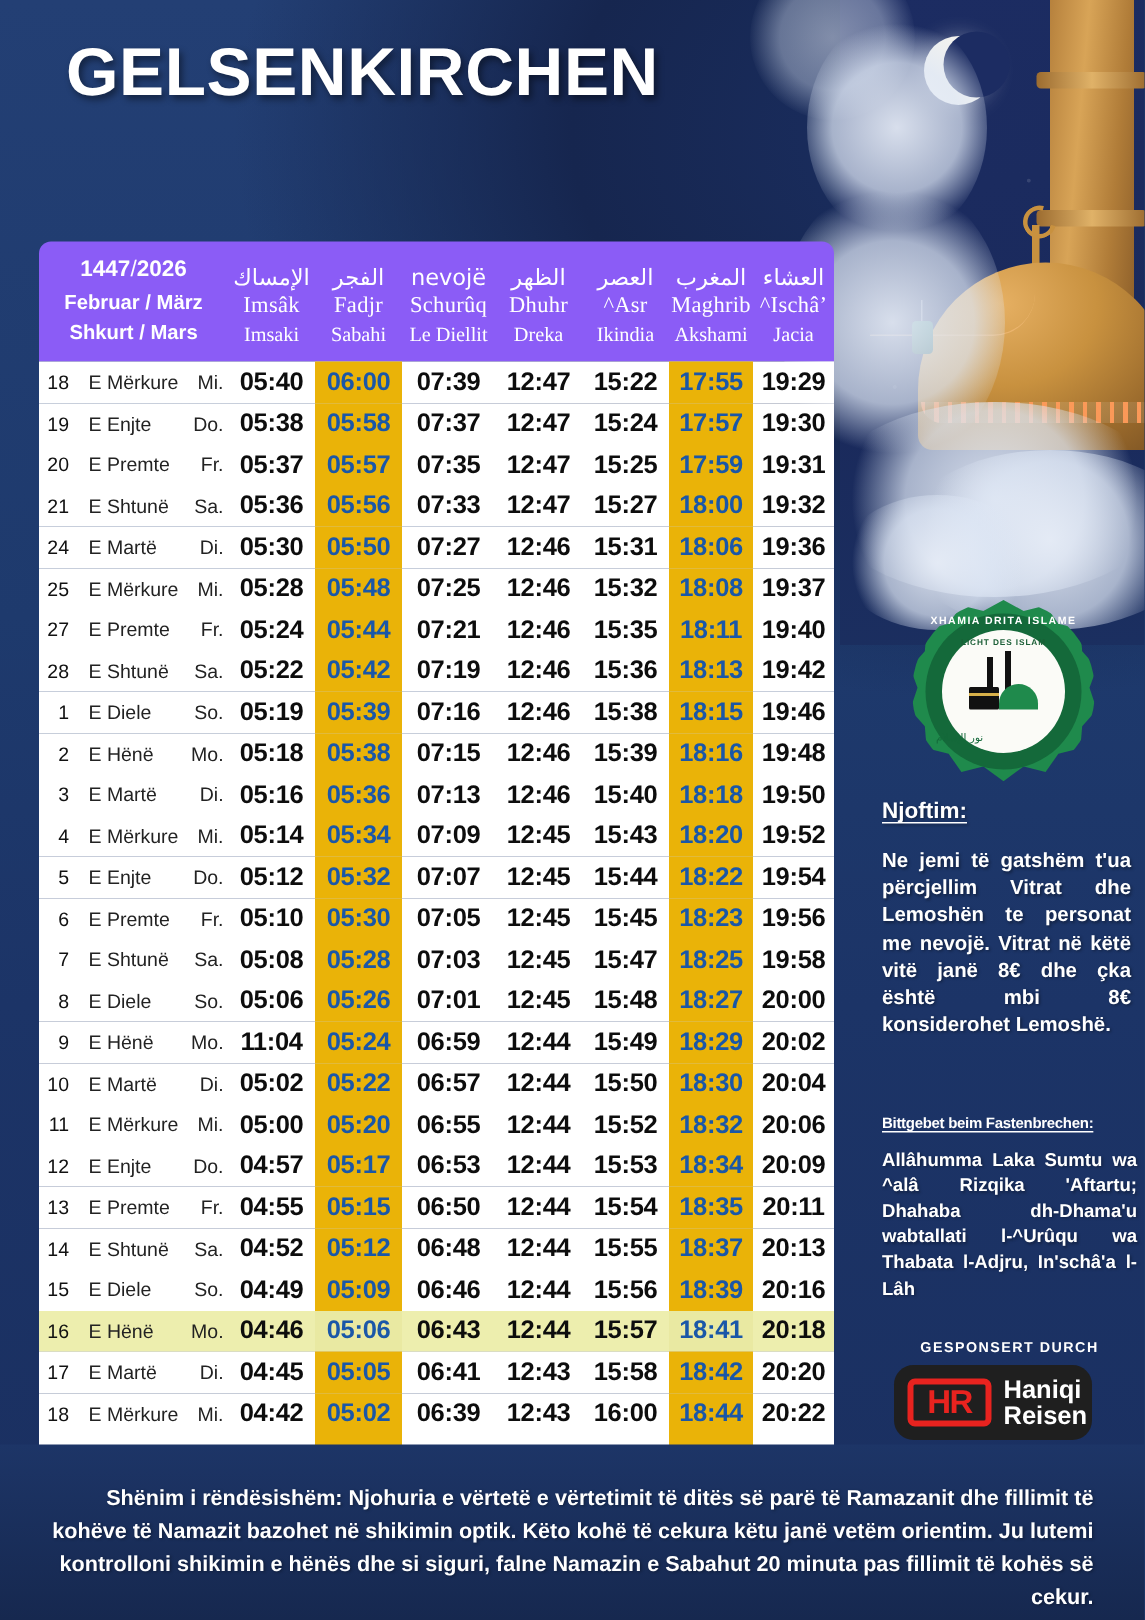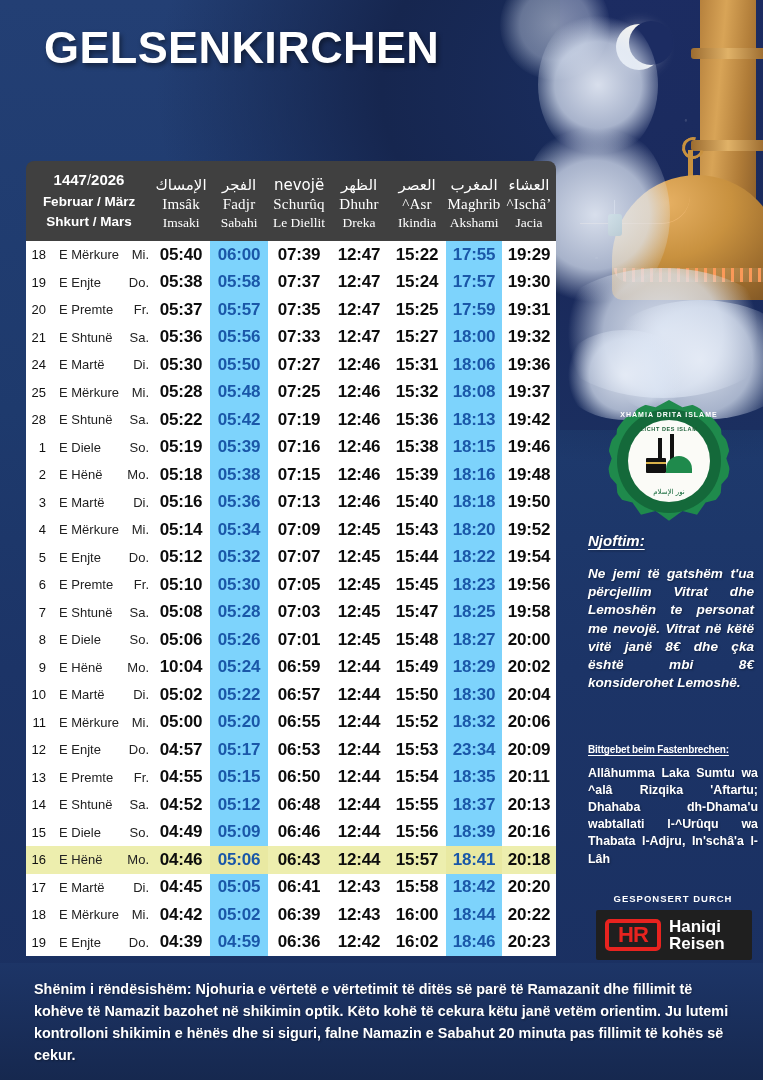--- a/index.html
+++ b/index.html
@@ -112,21 +112,21 @@
   }
   .title .l2{ display:block; }
 
   
   .table-wrap {
     position:absolute; left:26px; top:161px; width:530px;
   }
   table.times { border-collapse:collapse; width:530px; table-layout:fixed; }
 
   thead td {
-    background:#404040;
+    background:#8b5cf6;
     color:#ffffff;
     text-align:center;
     vertical-align:bottom;
     padding:0;
   }
   .thead-cell { padding:8px 0 9px; }
   thead tr:first-child td:first-child { border-top-left-radius:8px; }
   thead tr:first-child td:last-child  { border-top-right-radius:8px; }
   .ar {
     font-family:"DejaVu Sans", sans-serif;
@@ -149,21 +149,21 @@
   .hdr-left .yr .sep { font-weight:normal; }
 
   tbody { background:#ffffff; }
   tbody tr { height:27.5px; }
   tbody td { padding:0; }
   .cd { font-weight:normal; font-size:13px; color:#111; text-align:right; padding-right:6px; }
   .cday { font-size:13px; color:#222; text-align:left; padding-left:7px; }
   .cde { font-size:13px; color:#222; text-align:right; padding-right:3px; }
   .t   { font-weight:bold; font-size:17px; color:#0d0d0d; text-align:center; letter-spacing:-.2px; }
   .t.blue { color:#1a57a8; }
-  .band { background:#7dd3fc; }
+  .band { background:#eab308; }
   tbody tr.hl td { background:#edeeae !important; }
   tbody tr.hl td.band { background:#e9e9a2 !important; }
 
   
   .emblem {
     position:absolute; left:608px; top:400px; width:122px; height:122px;
   }
   .emblem .scallop{
     position:absolute; inset:0; border-radius:50%;
     background:#1f8a4c;
@@ -181,21 +181,21 @@
   }
   .emblem .arc-top {
     position:absolute; left:0; top:11px; width:122px; text-align:center;
     font-size:7px; font-weight:bold; color:#ffffff; letter-spacing:1px;
   }
   .emblem .arc-sub {
     position:absolute; left:0; top:26px; width:122px; text-align:center;
     font-size:5.5px; color:#1a5e36; letter-spacing:.6px; font-weight:bold;
   }
   .emblem .arc-bot {
-    position:absolute; left:0; bottom:26px; width:122px; text-align:center;
+    position:absolute; left:16px; bottom:26px; width:122px; text-align:left;
     font-size:7px; color:#14693a; font-family:"DejaVu Sans", sans-serif;
   }
   .emblem .kaaba {
     position:absolute; left:38px; top:58px; width:20px; height:15px;
     background:#111; border-radius:1px;
   }
   .emblem .kaaba::after{
     content:""; position:absolute; left:0; top:4px; width:20px; height:2px;
     background:#d8b14a;
   }
@@ -207,21 +207,20 @@
     position:absolute; left:50px; top:38px; width:4px; height:34px; background:#111;
   }
   .emblem .mtower2{
     position:absolute; left:62px; top:34px; width:4px; height:26px; background:#111;
   }
 
   
   .notice {
     position:absolute; left:588px; top:532px; width:166px;
     color:#ffffff;
-    font-style:italic;
   }
   .notice h3 {
     font-size:15px; font-weight:bold; text-decoration:underline;
     text-underline-offset:3px; margin-bottom:16px;
     text-shadow:1px 1px 2px rgba(0,0,0,.4);
   }
   .notice p {
     font-size:13.6px; line-height:1.34; font-weight:bold;
     text-align:justify;
     text-shadow:1px 1px 2px rgba(0,0,0,.4);
@@ -239,42 +238,43 @@
     text-shadow:1px 1px 2px rgba(0,0,0,.35);
   }
 
   
   .sponsor-label {
     position:absolute; left:588px; top:893px; width:170px;
     text-align:center; color:#ffffff;
     font-size:9.5px; font-weight:bold; letter-spacing:1px;
   }
   .sponsor-logo {
-    position:absolute; left:596px; top:910px; width:156px; height:50px;
-    background:#1f1f1f; border-radius:2px;
+    position:absolute; left:596px; top:910px; width:132px; height:50px;
+    background:#1f1f1f; border-radius:13px;
     display:flex; align-items:center; gap:8px; padding:0 9px;
   }
   .hr-badge {
     width:56px; height:32px; border:4px solid #e8231f; border-radius:5px;
     color:#e8231f; font-size:22px; font-weight:bold;
     display:flex; align-items:center; justify-content:center;
     letter-spacing:-1px; flex:none;
   }
   .hr-name { color:#ffffff; font-size:17px; font-weight:bold; line-height:1.02; }
 
   
   .footer {
     position:absolute; left:0; bottom:0; width:763px; height:117px;
     background:linear-gradient(180deg,#1d3567 0%, #16284f 100%);
     padding:16px 34px 0 34px;
   }
   .footer p {
     color:#ffffff; font-size:14.4px; line-height:1.52;
-    font-weight:bold; text-align:left;
+    font-weight:bold; text-align:right;
     text-shadow:1px 1px 2px rgba(0,0,0,.35);
+    margin-top:10px;
   }
 </style>
 </head>
 <body>
 
 <div class="bg"></div>
 <div class="night-sky"></div>
 <div class="minaret"></div>
 <div class="dome-finial"></div>
 <div class="dome"></div>
@@ -443,20 +443,32 @@
           <td class="cde">Mi.</td>
           <td class="t">05:28</td>
           <td class="t blue band">05:48</td>
           <td class="t">07:25</td>
           <td class="t">12:46</td>
           <td class="t">15:32</td>
           <td class="t blue band">18:08</td>
           <td class="t">19:37</td>
         </tr>
         <tr>
+          <td class="cd">27</td>
+          <td class="cday">E Premte</td>
+          <td class="cde">Fr.</td>
+          <td class="t">05:24</td>
+          <td class="t blue band">05:44</td>
+          <td class="t">07:21</td>
+          <td class="t">12:46</td>
+          <td class="t">15:35</td>
+          <td class="t blue band">18:11</td>
+          <td class="t">19:40</td>
+        </tr>
+        <tr>
           <td class="cd">28</td>
           <td class="cday">E Shtunë</td>
           <td class="cde">Sa.</td>
           <td class="t">05:22</td>
           <td class="t blue band">05:42</td>
           <td class="t">07:19</td>
           <td class="t">12:46</td>
           <td class="t">15:36</td>
           <td class="t blue band">18:13</td>
           <td class="t">19:42</td>
@@ -554,21 +566,21 @@
           <td class="t">07:01</td>
           <td class="t">12:45</td>
           <td class="t">15:48</td>
           <td class="t blue band">18:27</td>
           <td class="t">20:00</td>
         </tr>
         <tr>
           <td class="cd">9</td>
           <td class="cday">E Hënë</td>
           <td class="cde">Mo.</td>
-          <td class="t">10:04</td>
+          <td class="t">11:04</td>
           <td class="t blue band">05:24</td>
           <td class="t">06:59</td>
           <td class="t">12:44</td>
           <td class="t">15:49</td>
           <td class="t blue band">18:29</td>
           <td class="t">20:02</td>
         </tr>
         <tr>
           <td class="cd">10</td>
           <td class="cday">E Martë</td>
@@ -595,21 +607,21 @@
         </tr>
         <tr>
           <td class="cd">12</td>
           <td class="cday">E Enjte</td>
           <td class="cde">Do.</td>
           <td class="t">04:57</td>
           <td class="t blue band">05:17</td>
           <td class="t">06:53</td>
           <td class="t">12:44</td>
           <td class="t">15:53</td>
-          <td class="t blue band">23:34</td>
+          <td class="t blue band">18:34</td>
           <td class="t">20:09</td>
         </tr>
         <tr>
           <td class="cd">13</td>
           <td class="cday">E Premte</td>
           <td class="cde">Fr.</td>
           <td class="t">04:55</td>
           <td class="t blue band">05:15</td>
           <td class="t">06:50</td>
           <td class="t">12:44</td>

